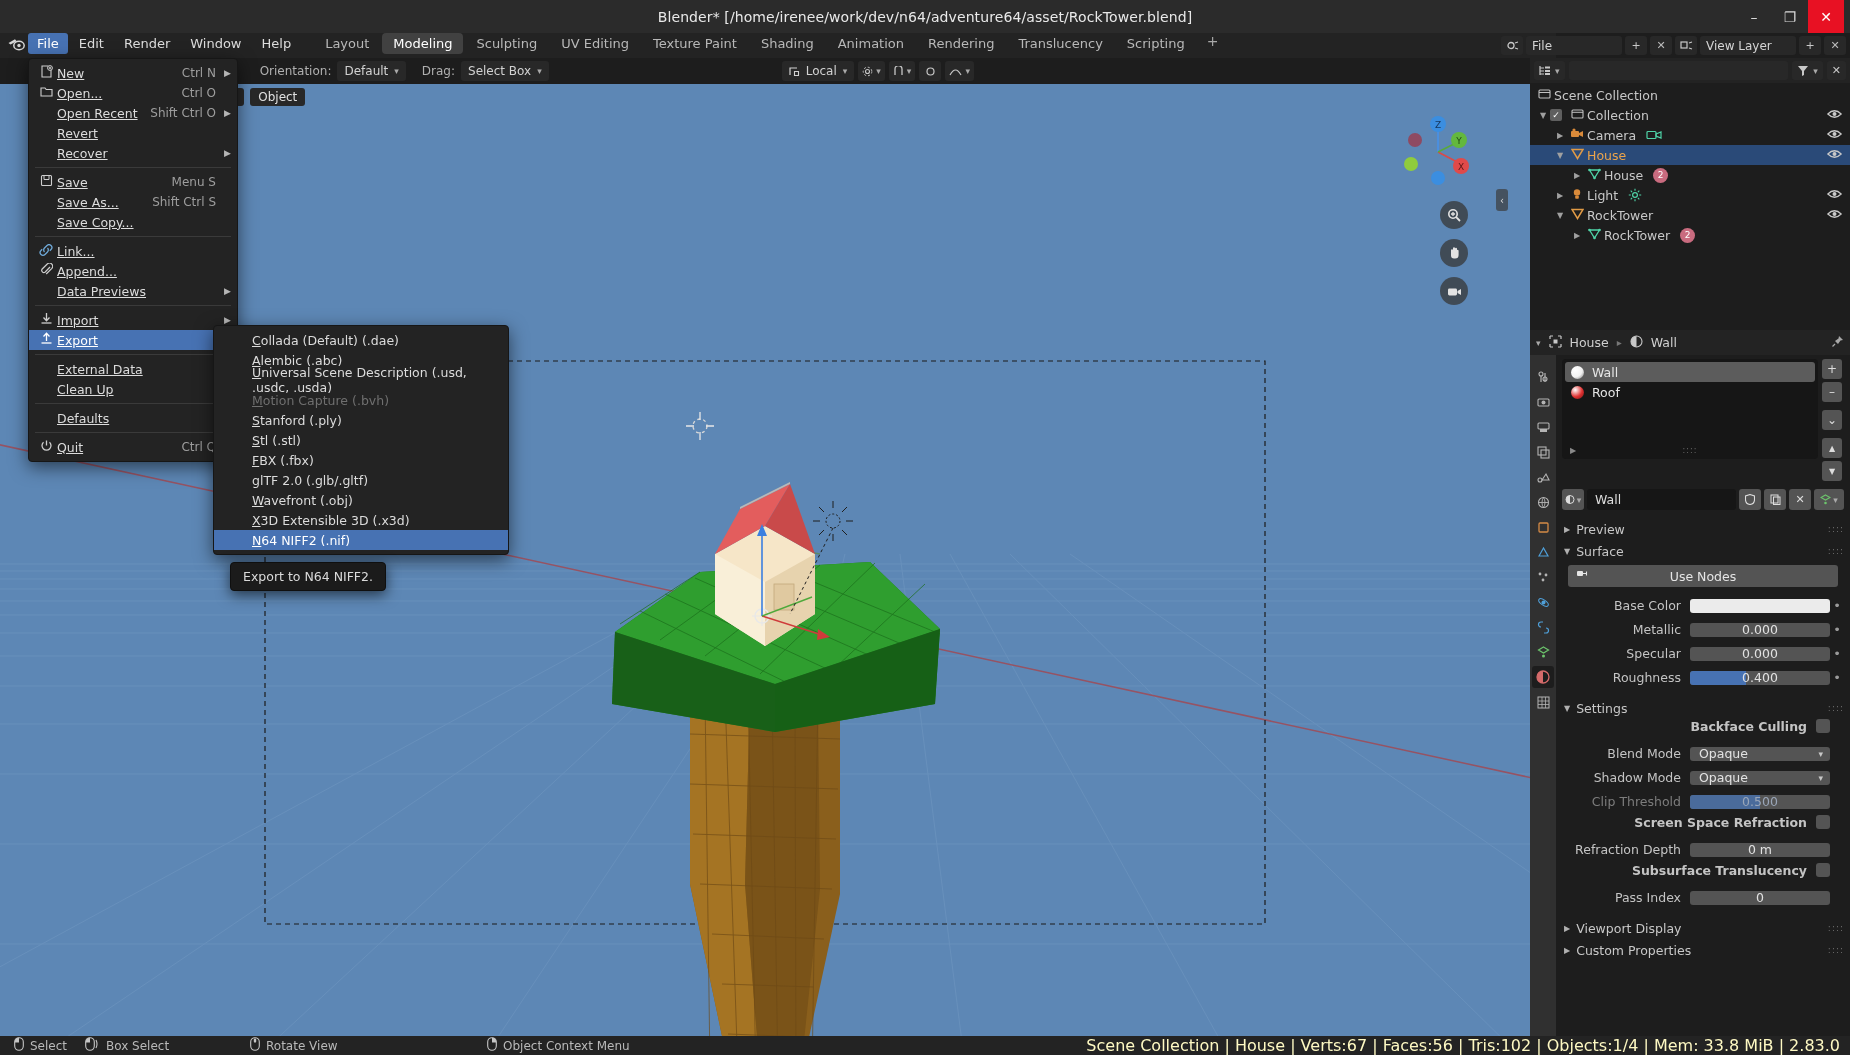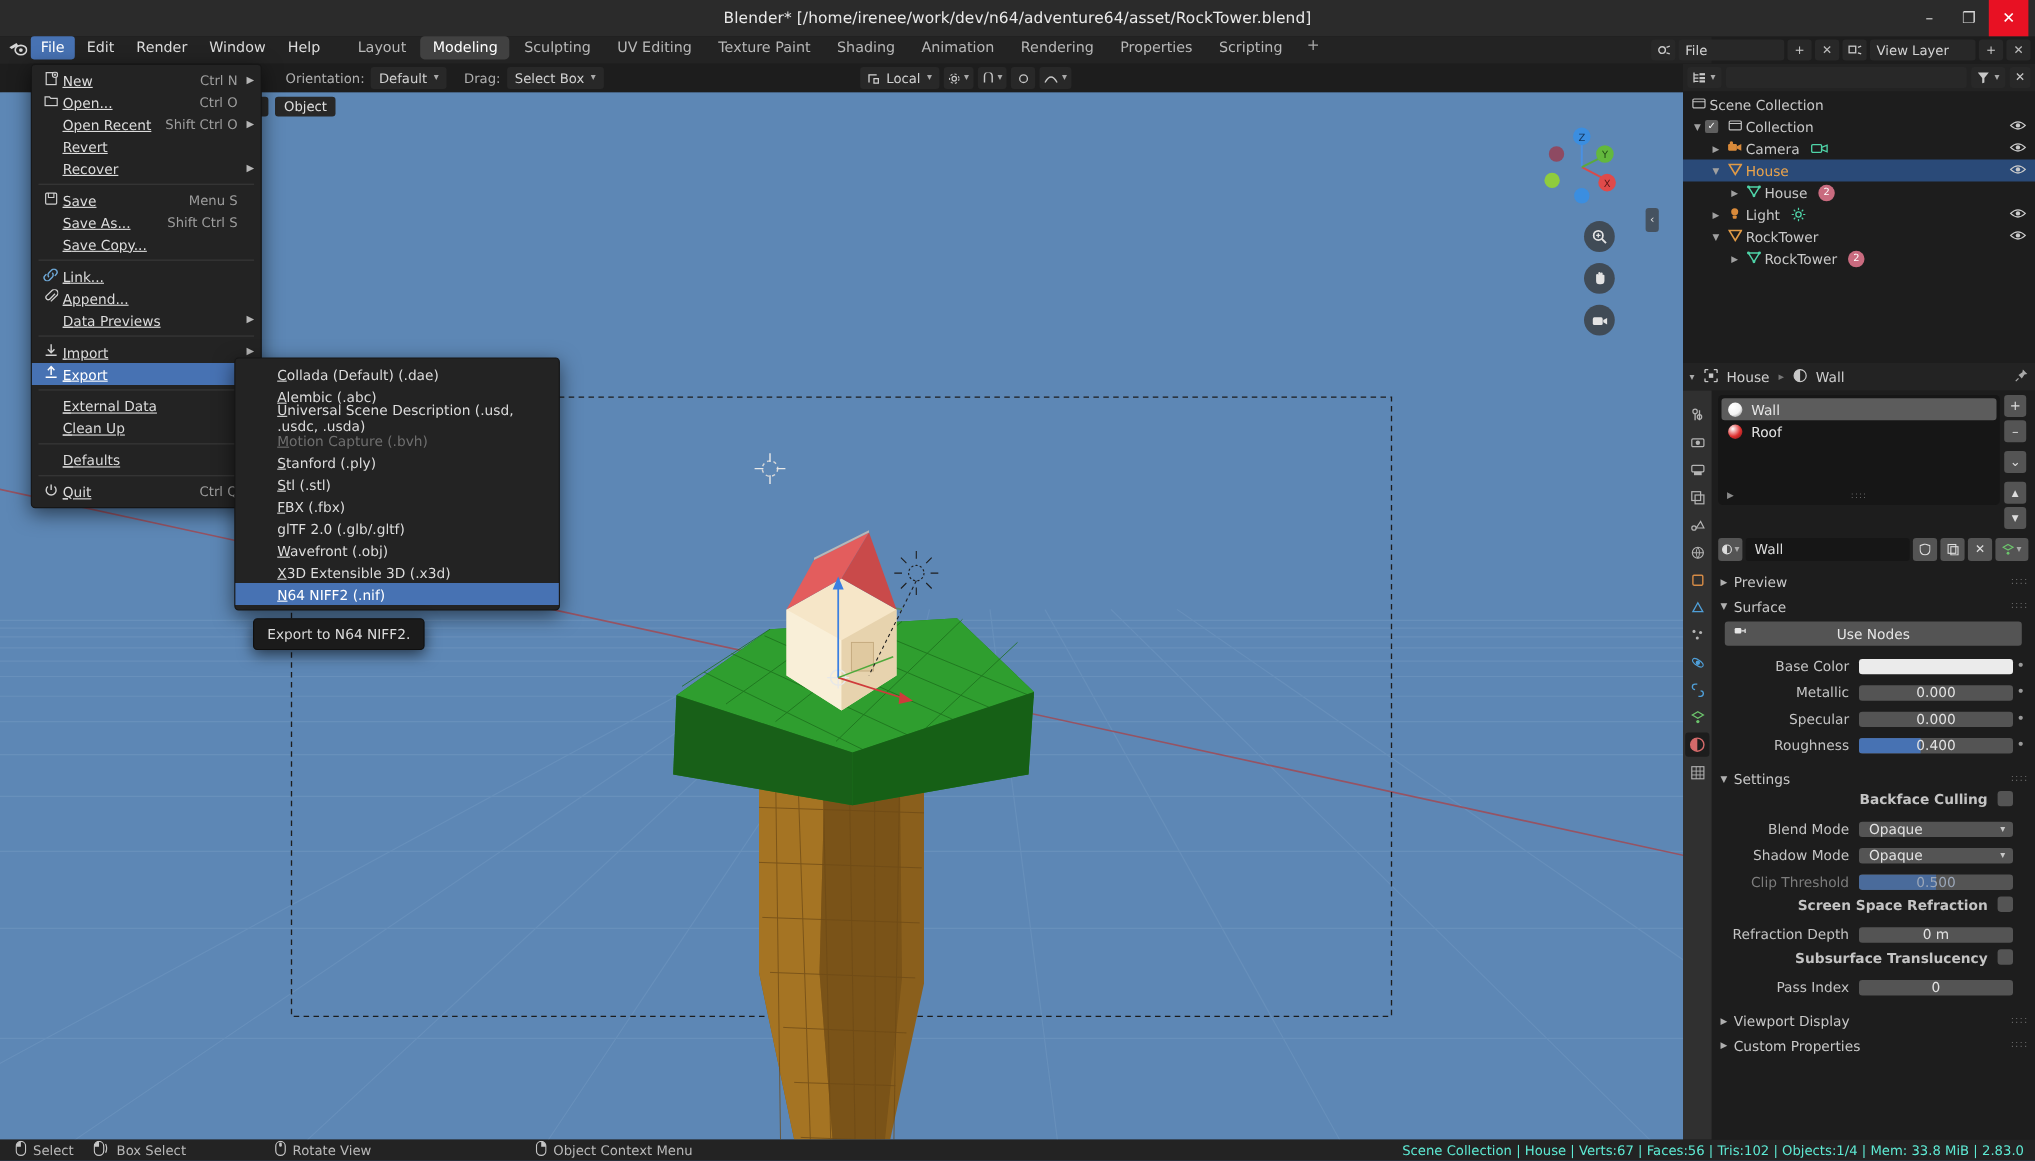--- a/index.html
+++ b/index.html
@@ -160,21 +160,21 @@
   .prow-cb { display: flex; height: 21px; margin-bottom: 3px; font-weight: bold; }
   .cb-label { flex: 1; text-align: right; padding-right: 9px; font-size: 12.5px; color: #c4c4c4; }
   .checkbox { width: 14px; height: 14px; background: #545454; border-radius: 3px; }
   .cb-pad { width: 14px; }
 
   
   .statusbar { position: absolute; left: 0; top: 1036px; width: 1850px; height: 19px;
                background: #232323; display: flex; align-items: center; font-size: 12px; color: #b9b9b9; }
   .sb-item { display: flex; align-items: center; gap: 6px; }
   .mouse-ic { font-size: 11px; color: #c6c6c6; }
-  .sb-right { position: absolute; right: 10px; font-size: 12px; color: #5eead4; text-align: center; }
+  .sb-right { position: absolute; right: 10px; font-size: 16px; color: #fef9c3; text-align: center; }
 
   
   .filemenu { position: absolute; left: 28px; top: 58px; width: 210px; background: #232323;
               border: 1px solid #161616; border-radius: 4px; padding: 4px 0; z-index: 40;
               box-shadow: 0 5px 18px rgba(0,0,0,.55); }
   .fm-item { height: 20px; display: flex; align-items: center; padding: 0 6px; font-size: 12.5px; color: #dcdcdc; position: relative;}
   .fm-item.sel { background: #4772b3; color: #fff; }
   .fm-ic { width: 22px; text-align: center; font-size: 12px; color: #cfcfcf; }
   .fm-lbl { flex: 1; text-decoration: underline; }
   .fm-lbl u { text-decoration: underline; }
@@ -226,21 +226,21 @@
     <div class="menu-item">Help</div>
     <div class="wsep"></div>
     <div class="ws-tab">Layout</div>
     <div class="ws-tab active">Modeling</div>
     <div class="ws-tab">Sculpting</div>
     <div class="ws-tab">UV Editing</div>
     <div class="ws-tab">Texture Paint</div>
     <div class="ws-tab">Shading</div>
     <div class="ws-tab">Animation</div>
     <div class="ws-tab">Rendering</div>
-    <div class="ws-tab">Properties</div>
+    <div class="ws-tab">Translucency</div>
     <div class="ws-tab">Scripting</div>
     <div class="ws-plus">+</div>
   </div>
 
   <div class="topright">
     <div class="tr-icon">
       <svg width="13" height="11" viewBox="0 0 13 11">
           <circle cx="5" cy="5.5" r="3" fill="none" stroke="#c9c9c9" stroke-width="1.3"></circle>
           <path d="M9 3 L12 2 M9 8 L12 9" stroke="#c9c9c9" stroke-width="1.2"></path>
         </svg>

